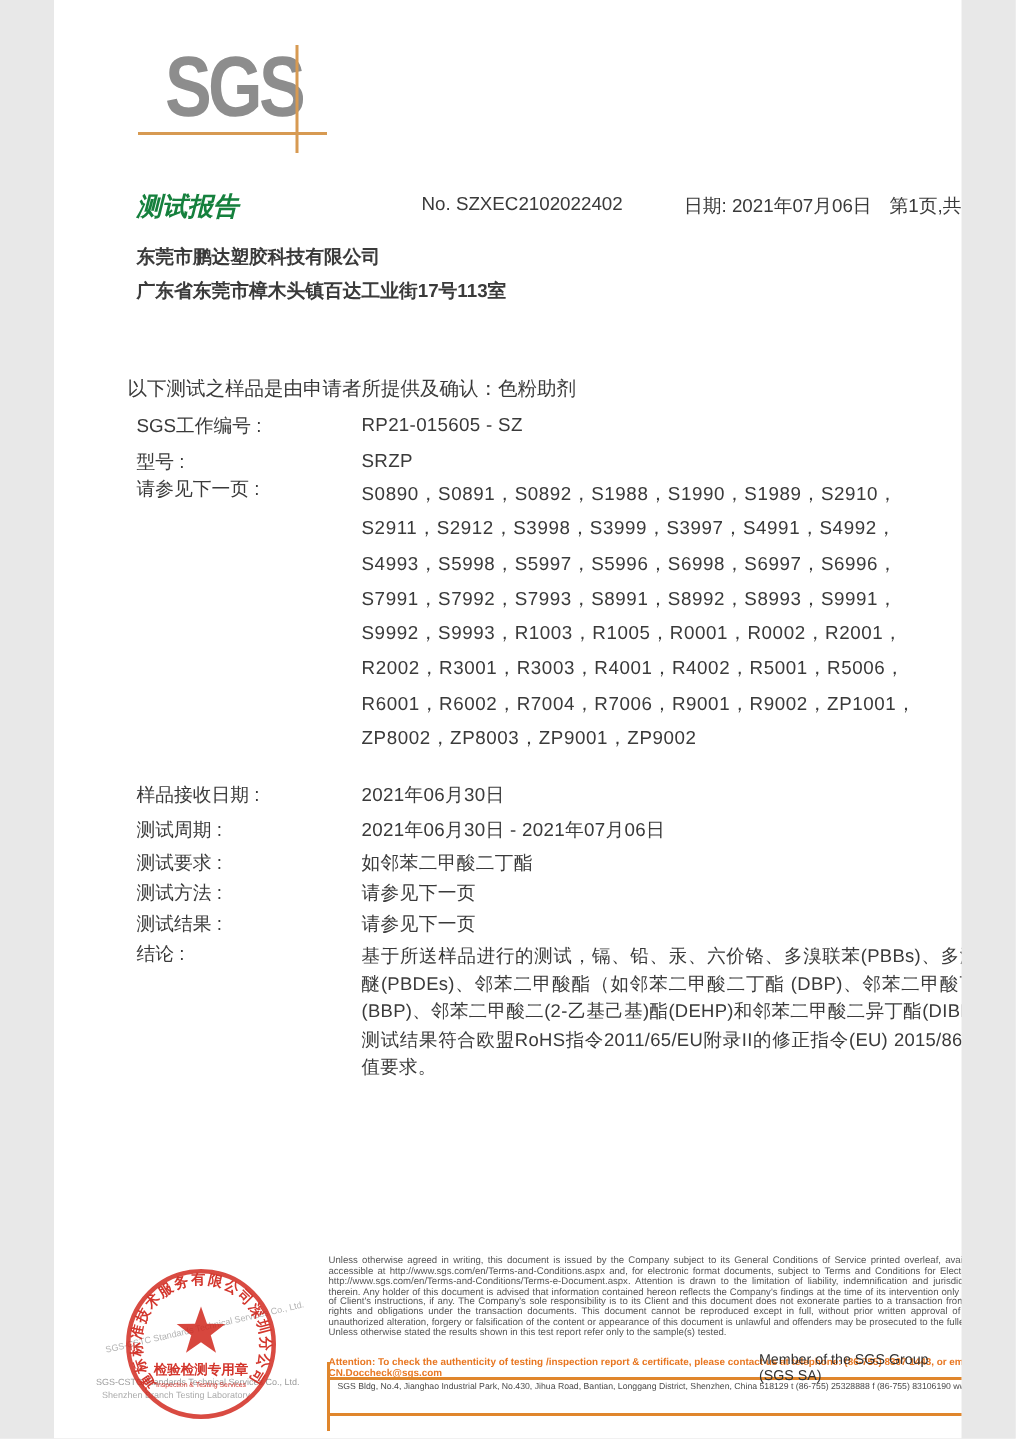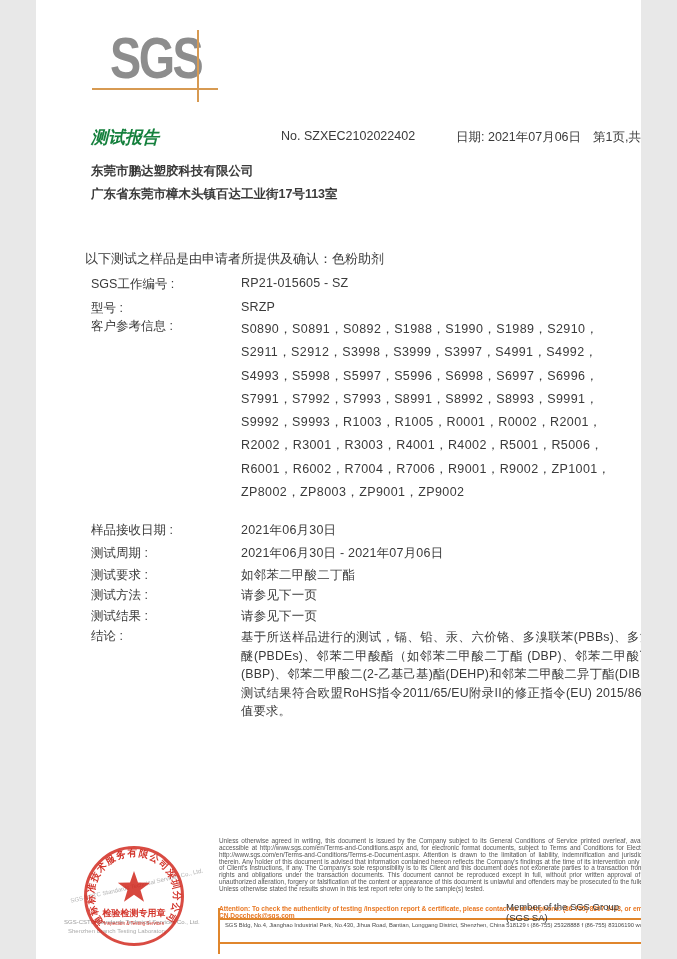--- a/index.html
+++ b/index.html
@@ -82,21 +82,21 @@
 
     <div class="row" style="top:276px;">
       <span class="row-label">SGS工作编号 :</span><span class="row-value">RP21-015605 - SZ</span>
     </div>
 
     <div class="row" style="top:300px;">
       <span class="row-label">型号 :</span><span class="row-value">SRZP</span>
     </div>
 
     <div class="row" style="top:318px;">
-      <span class="row-label">客户参考信息 :</span><span class="ref-lines">
+      <span class="row-label">请参见下一页 :</span><span class="ref-lines">
         <div>S0890，S0891，S0892，S1988，S1990，S1989，S2910，</div>
         <div>S2911，S2912，S3998，S3999，S3997，S4991，S4992，</div>
         <div>S4993，S5998，S5997，S5996，S6998，S6997，S6996，</div>
         <div>S7991，S7992，S7993，S8991，S8992，S8993，S9991，</div>
         <div>S9992，S9993，R1003，R1005，R0001，R0002，R2001，</div>
         <div>R2002，R3001，R3003，R4001，R4002，R5001，R5006，</div>
         <div>R6001，R6002，R7004，R7006，R9001，R9002，ZP1001，</div>
         <div>ZP8002，ZP8003，ZP9001，ZP9002</div>
       </span>
     </div>

